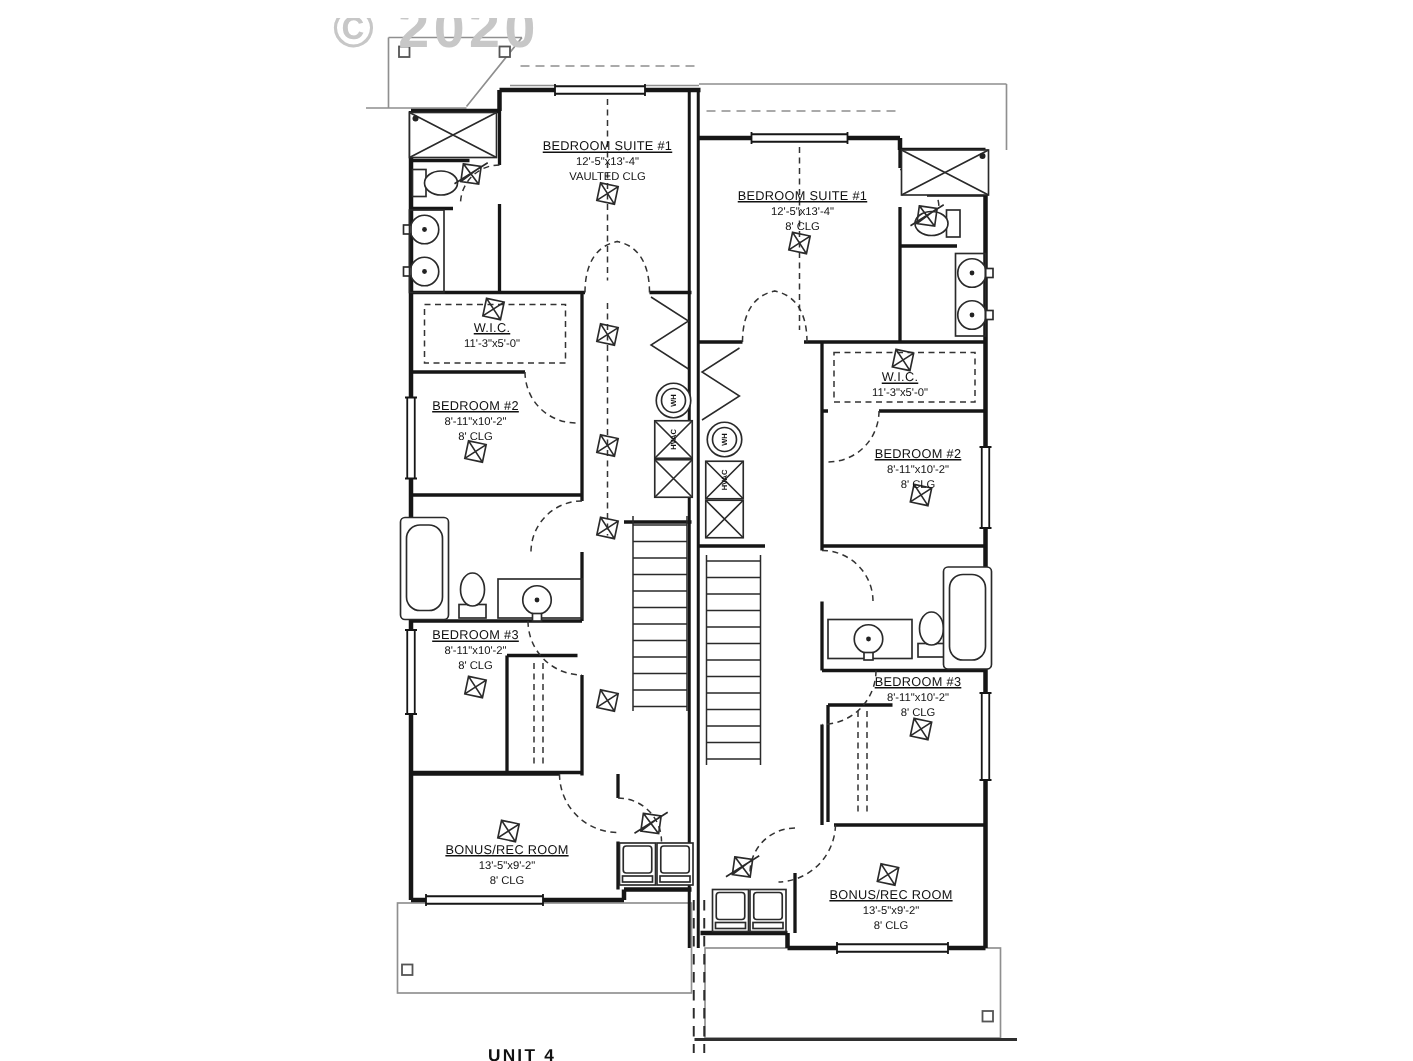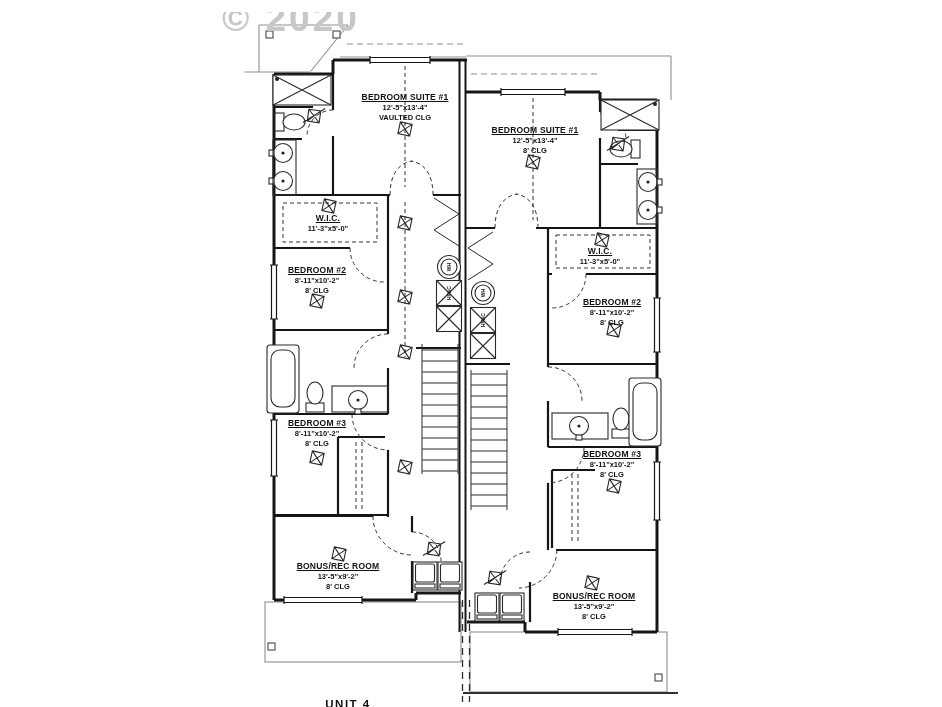--- a/index.html
+++ b/index.html
@@ -15,21 +15,21 @@
   .thin{stroke:#2a2a2a;stroke-width:1;fill:none;}
   .d  {stroke:#333;stroke-width:1;fill:none;stroke-dasharray:4 3;}
   .g  {stroke:#8f8f8f;stroke-width:1.1;fill:none;}
   .gd {stroke:#8f8f8f;stroke-width:1.1;fill:none;stroke-dasharray:6 4;}
   .dk {stroke:#2b2b2b;stroke-width:1.3;fill:none;stroke-dasharray:7 5;}
   .win{stroke:#161616;stroke-width:1.2;fill:none;}
   .wu {fill:#fff;stroke:none;}
   .post{fill:#fff;stroke:#555;stroke-width:1.2;}
   .eqt{font:bold 5px "Liberation Sans",sans-serif;fill:#111;}
   
-  .room-label{position:absolute;text-align:center;color:#111;font-weight:bold;line-height:1.3;}
+  .room-label{position:absolute;text-align:center;color:#111;font-weight:normal;line-height:1.3;}
   .rname{font-size:8.5px;letter-spacing:.2px;text-decoration:underline;white-space:nowrap;}
   .rdims{font-size:7.5px;white-space:nowrap;}
   .rclg {font-size:7.5px;white-space:nowrap;}
   .unit-label{position:absolute;font-size:11.5px;font-weight:bold;letter-spacing:1.5px;
               text-decoration:underline;color:#111;text-align:center;width:80px;}
   .copyright{position:absolute;left:222px;top:-14px;font-size:37px;font-weight:bold;
              color:#c7c7c7;letter-spacing:3px;white-space:nowrap;}
 </style>
 </head>
 <body>

